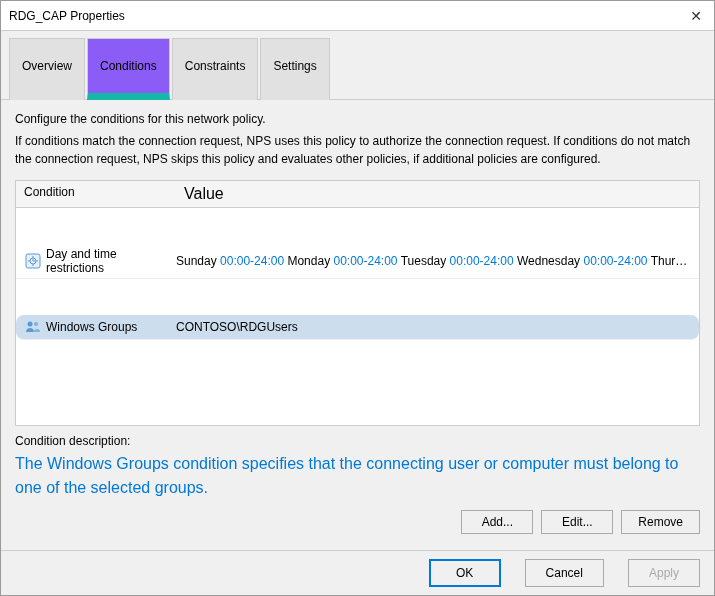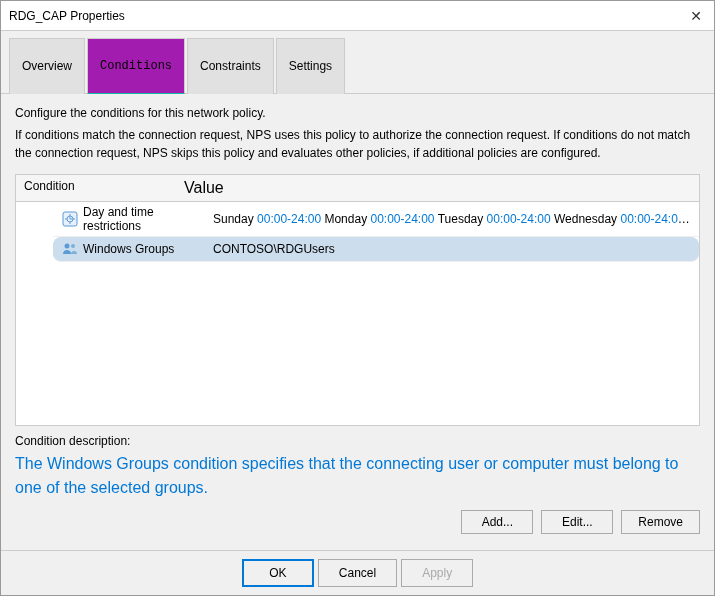--- a/index.html
+++ b/index.html
@@ -54,24 +54,23 @@
       border: 1px solid #ccc;
       border-bottom: none;
       cursor: pointer;
       background: #e1e1e1;
       margin-right: 2px;
       font-size: 12px;
       position: relative;
       top: 1px;
     }
     .tab.active {
-      background: #a21caf;
-      border-bottom: 1px solid #14b8a6;
+      background: #8b5cf6;
+      border-bottom: 7px solid #14b8a6;
       z-index: 1;
-      font-family: Liberation Mono, monospace;
     }
     .content {
       flex: 1;
       padding: 12px 14px;
       display: flex;
       flex-direction: column;
       overflow: hidden;
     }
     .description-top {
       font-size: 12px;
@@ -84,20 +83,21 @@
       color: #000;
       line-height: 1.5;
     }
     .table-container {
       border: 1px solid #ccc;
       background: #fff;
       flex: 1;
       overflow: hidden;
       display: flex;
       flex-direction: column;
+      gap: 36px;
     }
     .table-header {
       display: flex;
       background: #f5f5f5;
       border-bottom: 1px solid #ccc;
       padding: 4px 8px;
     }
     .col-condition {
       width: 160px;
       font-weight: normal;
@@ -106,21 +106,20 @@
     .col-value {
       flex: 1;
       font-size: 16px;
     }
     .table-row {
       display: flex;
       align-items: center;
       padding: 3px 8px;
       border-bottom: 1px solid #eee;
       cursor: pointer;
-      margin-left: 37px;
     }
     .table-row.selected {
       background: #cde;
       border-radius: 8px;
     }
     .row-icon {
       width: 18px;
       height: 18px;
       margin-right: 4px;
       display: inline-flex;
@@ -171,22 +170,22 @@
       background: #f0f0f0;
       cursor: pointer;
       min-width: 72px;
     }
     .btn:disabled {
       color: #aaa;
       cursor: default;
     }
     .footer-buttons {
       display: flex;
-      justify-content: center;
-      gap: 4px;
+      justify-content: flex-end;
+      gap: 24px;
       padding: 8px 14px;
       border-top: 1px solid #ccc;
       background: #f0f0f0;
     }
     .footer-btn {
       padding: 5px 20px;
       font-size: 12px;
       border: 1px solid #aaa;
       background: #f0f0f0;
       cursor: pointer;

